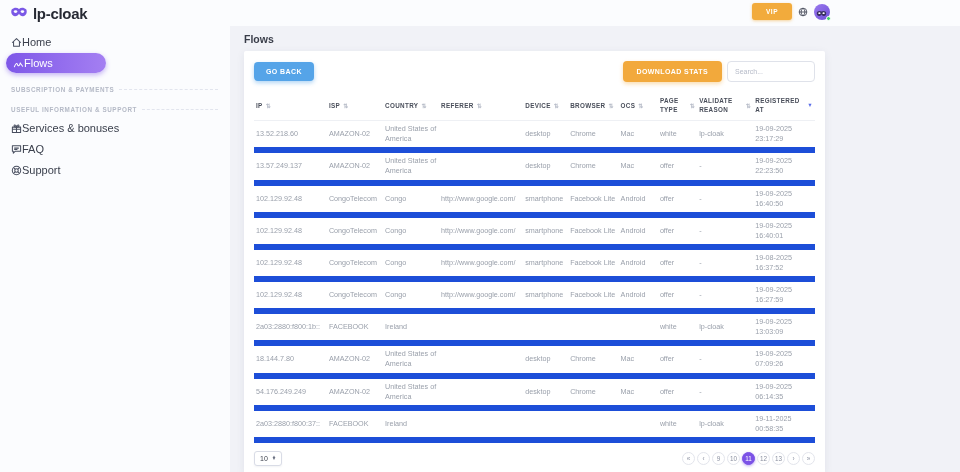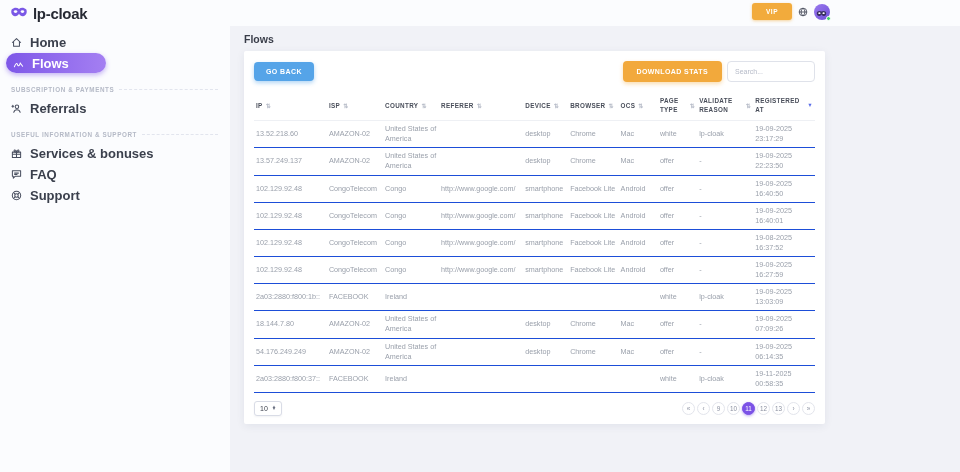--- a/index.html
+++ b/index.html
@@ -11,21 +11,21 @@
   .logo { display:flex; align-items:center; gap:5px; }
   .logo-text { font-size:15px; font-weight:800; color:#272a34; letter-spacing:-0.3px; }
   .top-right { position:absolute; left:752px; top:3px; display:flex; align-items:center; gap:6px; }
   .vip-btn { background:#f2ab3c; color:#fff; font-weight:bold; font-size:6.5px; letter-spacing:0.5px; border:none; border-radius:3px; padding:5px 14px; cursor:pointer; box-shadow:0 1px 3px rgba(242,171,60,.5); }
   .globe { color:#3c4150; display:flex; }
   .avatar { position:relative; width:16px; height:16px; border-radius:50%; background:linear-gradient(135deg,#9a79ee,#6f50d8); display:flex; align-items:center; justify-content:center; cursor:pointer; }
   .avatar .dot { position:absolute; right:-1px; bottom:-1px; width:5px; height:5px; border-radius:50%; background:#3fd06c; border:1px solid #fff; }
 
   
   .sidebar { position:absolute; top:26px; left:0; width:230px; bottom:0; background:#fbfcfe; padding-top:6px; z-index:2; }
-  .sb-item { height:20px; display:flex; align-items:center; gap:8px; padding-left:11px; font-size:13px; color:#3b404d; cursor:pointer; margin-bottom:1px;font-weight:bold; }
+  .sb-item { height:20px; display:flex; align-items:center; gap:0; padding-left:11px; font-size:11px; color:#3b404d; cursor:pointer; margin-bottom:1px; }
   .sb-ico { display:flex; color:#474d5e; }
   .sb-item.active { width:100px; margin-left:6px; padding-left:7px; border-radius:11px; background:linear-gradient(90deg,#7e57e8,#a47ff2); color:#fff; box-shadow:0 2px 5px rgba(126,87,232,.45); }
   .sb-item.active .sb-ico { color:#fff; }
   .sb-head { display:flex; align-items:center; gap:5px; margin:13px 12px 5px 11px; font-size:6.3px; font-weight:bold; letter-spacing:0.6px; color:#b4b9c6; text-transform:uppercase; white-space:nowrap; }
   .sb-head::after { content:""; flex:1; border-top:1px dashed #e2e5ee; }
 
   
   .main { position:absolute; top:26px; left:230px; right:0; bottom:0; background:#f1f2f7; }
   .page-title { margin:7px 0 6px 14px; font-size:10.5px; font-weight:600; color:#393d49; }
   .card { margin-left:14px; width:581px; background:#fff; border-radius:2px; box-shadow:0 2px 8px rgba(40,50,90,.08); padding:10px 10px 8px; }
@@ -38,21 +38,21 @@
   .search { width:88px; height:21px; border:1px solid #dfe2ea; border-radius:4px; font-size:7px; color:#5a6070; padding:0 7px; outline:none; font-family:inherit; }
   .search::placeholder { color:#b6bbc8; }
 
   
   table { width:100%; border-collapse:collapse; table-layout:fixed; margin-top:9px; }
   thead th { text-align:left; font-size:6.3px; font-weight:bold; text-transform:uppercase; letter-spacing:0.35px; color:#494e5a; padding:5px 2px 6px; border-bottom:1px solid #eef0f4; vertical-align:middle; cursor:pointer; }
   .th-wrap { display:flex; align-items:center; gap:3px; }
   .th-label { line-height:1.45; }
   .sort { color:#b8bdc9; font-size:6px; flex:none; }
   .sort.active { color:#5b6ee8; font-size:5.5px; }
-  tbody tr { height:27px; border-bottom:1px solid #1d4ed8; }
+  tbody tr { height:27px; border-bottom:6px solid #1d4ed8; }
   tbody td { font-size:7.2px; color:#9aa0ab; padding:3px 2px; line-height:1.4; vertical-align:middle; white-space:nowrap; overflow:hidden; }
   tbody td.wrap { white-space:normal; }
 
   
   .pagebar { display:flex; justify-content:space-between; align-items:center; margin-top:8px; }
   .pagesize { display:inline-flex; align-items:center; gap:4px; border:1px solid #d9dce6; border-radius:3px; padding:3px 5px; font-size:7px; color:#3c414d; cursor:pointer; background:#fff; box-shadow:0 1px 2px rgba(40,50,90,.06); }
   .stepper { display:flex; flex-direction:column; line-height:0.55; font-size:4.5px; color:#6a7080; }
   .pager { display:flex; align-items:center; gap:2px; }
   .pg-btn { width:13px; height:13px; border-radius:50%; border:1px solid #e3e5ec; background:#fff; color:#8b90a0; font-size:6.3px; font-family:inherit; display:flex; align-items:center; justify-content:center; cursor:pointer; padding:0; }
   .pg-btn.active { background:#7b52e6; border-color:#7b52e6; color:#fff; box-shadow:0 1px 3px rgba(123,82,230,.5); }
@@ -101,30 +101,20 @@
       </div>
       <div class="sb-item active">
         <span class="sb-ico">
           <svg width="11" height="11" viewBox="0 0 12 12" fill="none" stroke="currentColor" stroke-width="1.1" stroke-linecap="round">
             <path d="M1.5 9.5C3 5.5 4.3 5.2 4.9 7.2c.6 2 2.1 1.7 3-1.6L10.5 9"></path>
           </svg>
         </span>
         <span class="sb-label">Flows</span>
       </div>
       <div class="sb-head">Subscription &amp; Payments</div>
-      <div class="sb-item">
-        <span class="sb-ico">
-          <svg width="11" height="11" viewBox="0 0 12 12" fill="none" stroke="currentColor" stroke-width="1.1" stroke-linecap="round">
-            <circle cx="6.5" cy="4" r="1.9"></circle>
-            <path d="M3 10.2c.5-2 2-2.9 3.5-2.9s3 .9 3.5 2.9"></path>
-            <path d="M1 3.5h2M2 2.5v2"></path>
-          </svg>
-        </span>
-        <span class="sb-label">Referrals</span>
-      </div>
       <div class="sb-head">Useful Information &amp; Support</div>
       <div class="sb-item">
         <span class="sb-ico">
           <svg width="11" height="11" viewBox="0 0 12 12" fill="none" stroke="currentColor" stroke-width="1.1" stroke-linejoin="round">
             <rect x="1.5" y="4.5" width="9" height="5.8"></rect>
             <path d="M1.5 6.8h9M6 4.5v5.8"></path>
             <path d="M6 4.5C4 4.5 3 3.8 3.4 2.7 3.8 1.7 5.5 2.2 6 4.5Zm0 0c2 0 3-.7 2.6-1.8C8.2 1.7 6.5 2.2 6 4.5Z"></path>
           </svg>
         </span>
         <span class="sb-label">Services &amp; bonuses</span>

